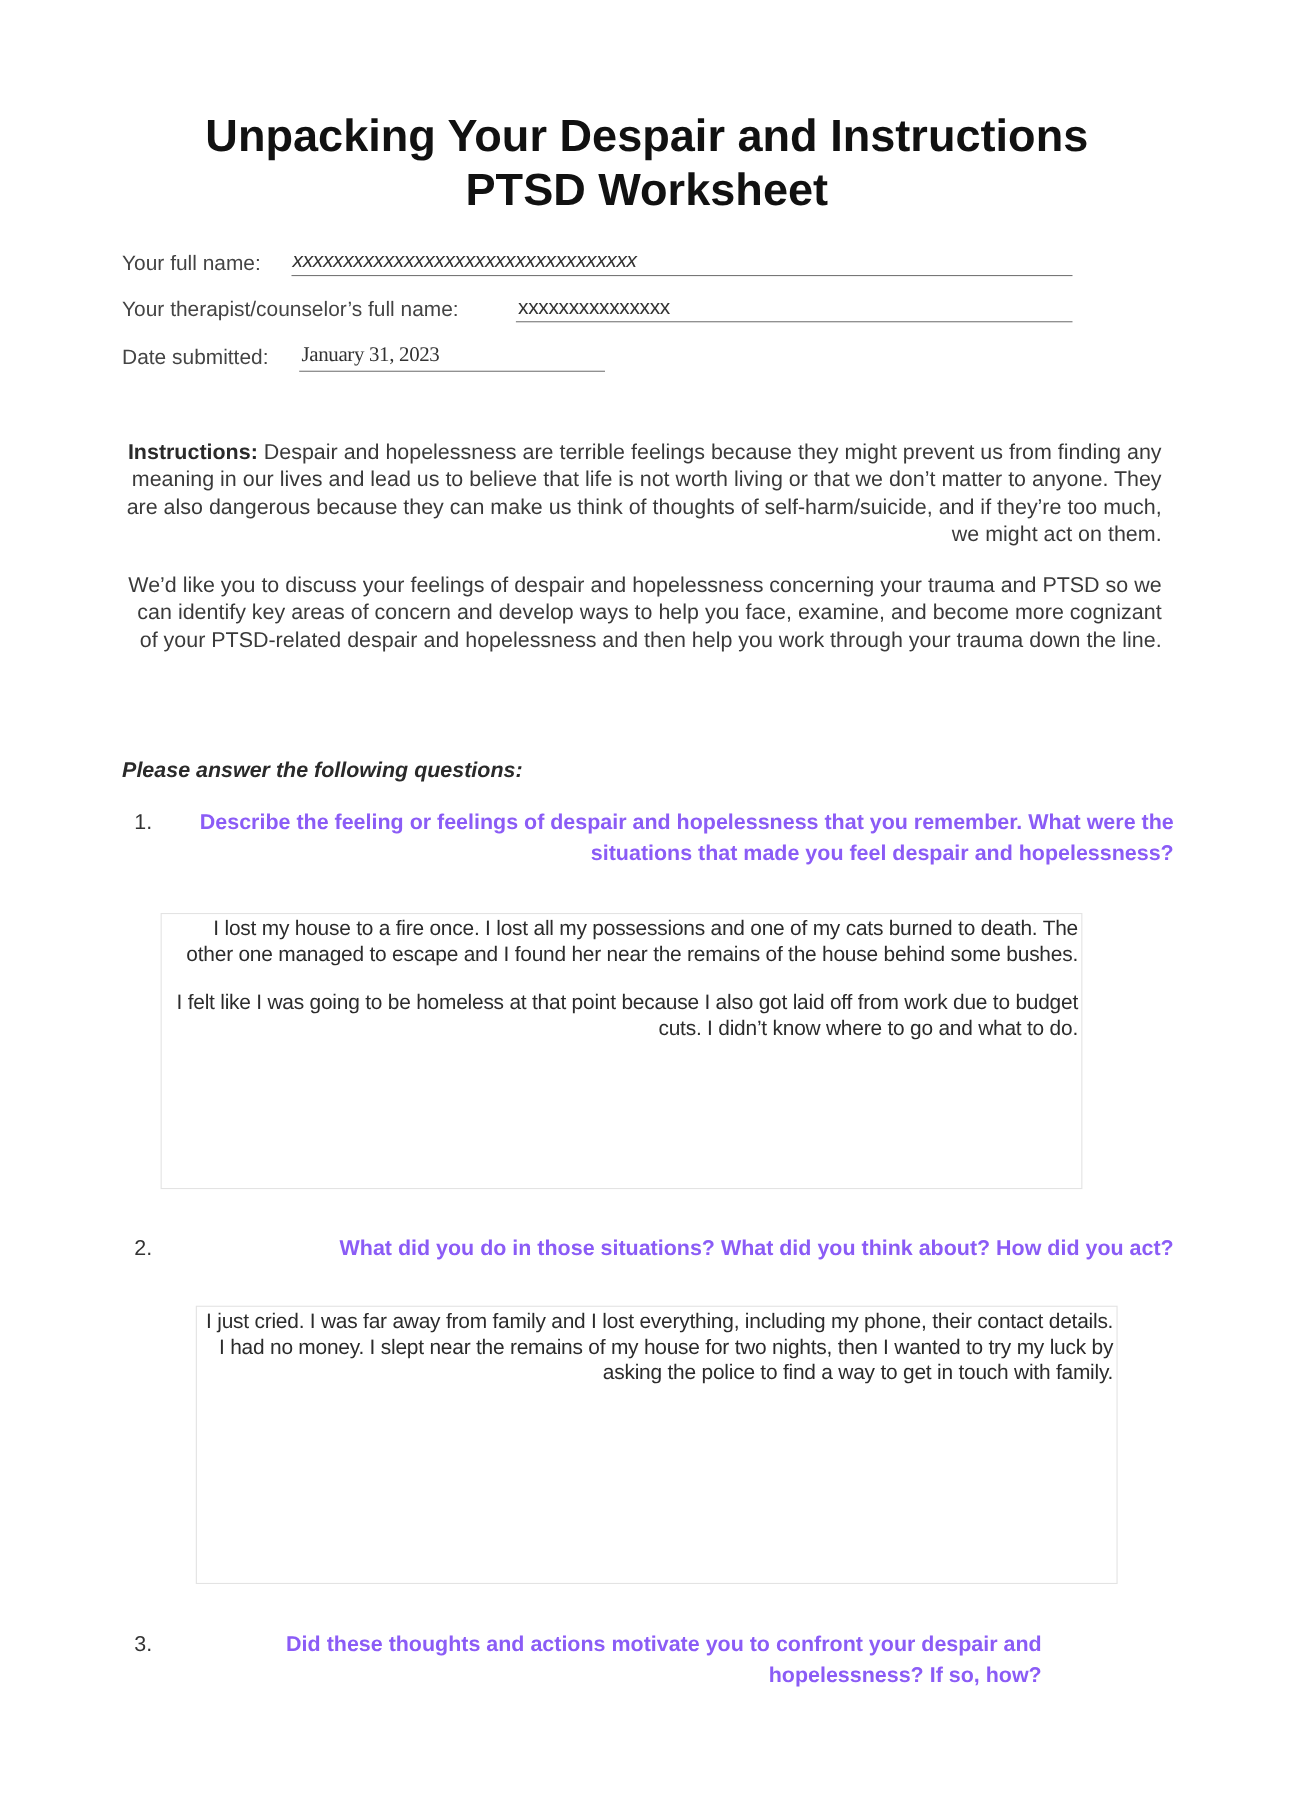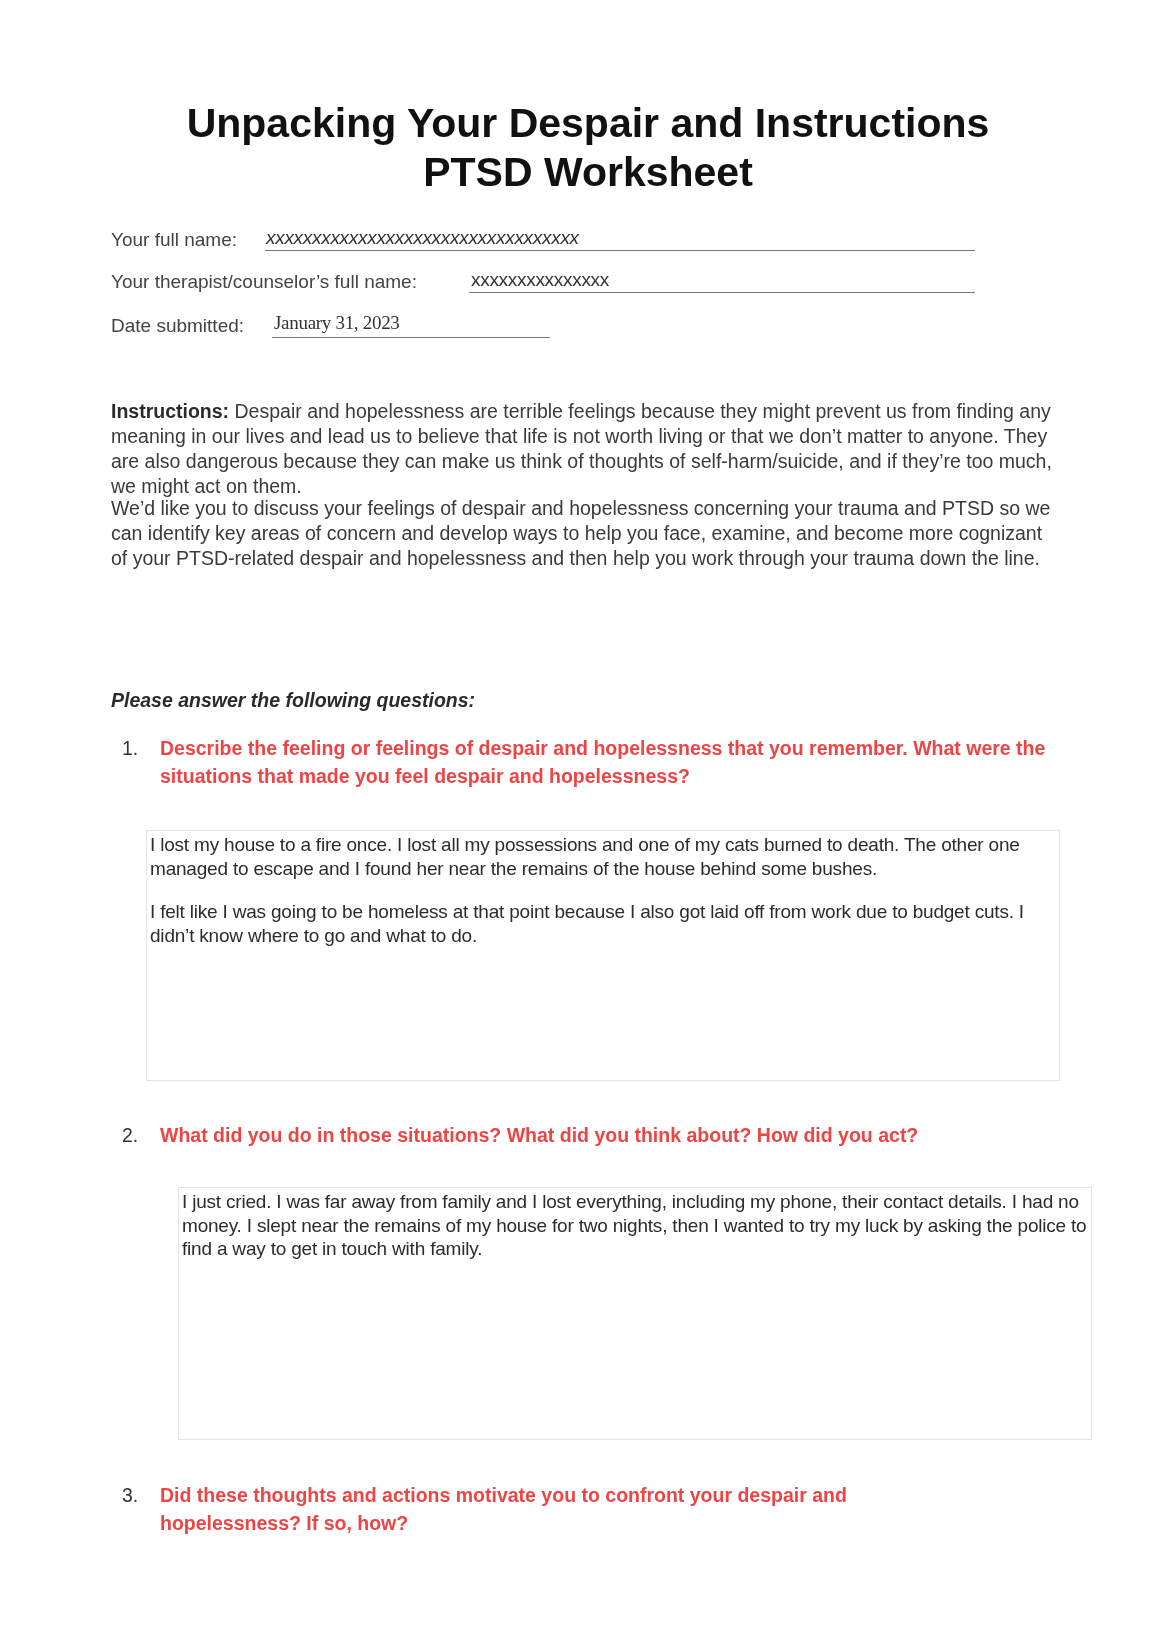--- a/index.html
+++ b/index.html
@@ -1,20 +1,20 @@
 <!DOCTYPE html>
 <html><head>
 <meta charset="utf-8">
 <style>
   html, body { margin: 0; padding: 0; background: #ffffff; }
   body {
     width: 1176px; height: 1630px; position: relative; overflow: hidden;
     font-family: "Liberation Sans", sans-serif; color: #333333;
   }
-  .abs { position: absolute; }
+  .abs { position: absolute; text-align: right; }
   .title {
     left: 0; width: 1176px; text-align: center;
     font-weight: bold; font-size: 41px; line-height: 48px; color: #111111;
   }
   .field {
     left: 111px; font-size: 19px; line-height: 24px; color: #444444;
     white-space: nowrap;
   }
   .field-line {
     position: absolute; height: 0; border-bottom: 1.5px solid #777777;
@@ -27,24 +27,24 @@
     left: 111px; width: 945px; font-size: 19.5px; line-height: 25px; color: #3a3a3a;
   }
   .para b { color: #2a2a2a; }
   .heading {
     left: 111px; font-size: 19.5px; line-height: 25px; font-weight: bold; color: #2a2a2a;
   }
   .q-num {
     font-size: 19.5px; line-height: 28px; color: #333333; left: 122px;
   }
   .q-text {
-    left: 160px; width: 920px; font-size: 19.5px; line-height: 28px; font-weight: bold; color: #ef4444;
+    left: 147px; width: 920px; font-size: 19.5px; line-height: 28px; font-weight: bold; color: #8b5cf6;
   }
   .answer-box {
-    left: 146px; width: 914px;
+    left: 146px; width: 838px;
     border: 1.5px solid #e3e3e3; box-sizing: border-box;
     padding: 2px 3px 0 3px; background: #ffffff;
   }
   .answer-box p {
     margin: 0 0 20px 0; font-size: 19px; line-height: 23.5px; color: #2c2c2c;
     letter-spacing: -0.2px;
   }
 </style>
 </head>
 <body>
@@ -61,21 +61,21 @@
 <div class="field-value" style="left:471px; top:268px;">xxxxxxxxxxxxxxx</div>
 
 <div class="abs field" style="top:314px;">Date submitted:</div>
 <div class="field-line" style="left:272px; width:278px; top:337px;"></div>
 <div class="field-value" style="left:274px; top:311px;font-family:Liberation Serif, serif;">January 31, 2023</div>
 
 <div class="abs para" style="top:399px;">
   <b>Instructions:</b>
   <span>Despair and hopelessness are terrible feelings because they might prevent us from finding any meaning in our lives and lead us to believe that life is not worth living or that we don’t matter to anyone. They are also dangerous because they can make us think of thoughts of self-harm/suicide, and if they’re too much, we might act on them.</span>
 </div>
-<div class="abs para" style="top:496px;">We’d like you to discuss your feelings of despair and hopelessness concerning your trauma and PTSD so we can identify key areas of concern and develop ways to help you face, examine, and become more cognizant of your PTSD-related despair and hopelessness and then help you work through your trauma down the line.</div>
+<div class="abs para" style="top:520px;">We’d like you to discuss your feelings of despair and hopelessness concerning your trauma and PTSD so we can identify key areas of concern and develop ways to help you face, examine, and become more cognizant of your PTSD-related despair and hopelessness and then help you work through your trauma down the line.</div>
 
 <div class="abs heading" style="top:688px;font-style:italic;">Please answer the following questions:</div>
 
 <div class="abs q-num" style="top:734px;">1.</div>
 <div class="abs q-text" style="top:734px;">Describe the feeling or feelings of despair and hopelessness that you remember. What were the situations that made you feel despair and hopelessness?</div>
 <div class="abs answer-box" style="top:830px; height:251px;">
   <p>I lost my house to a fire once. I lost all my possessions and one of my cats burned to death. The other one managed to escape and I found her near the remains of the house behind some bushes.</p>
   <p>I felt like I was going to be homeless at that point because I also got laid off from work due to budget cuts. I didn’t know where to go and what to do.</p>
 </div>
 

